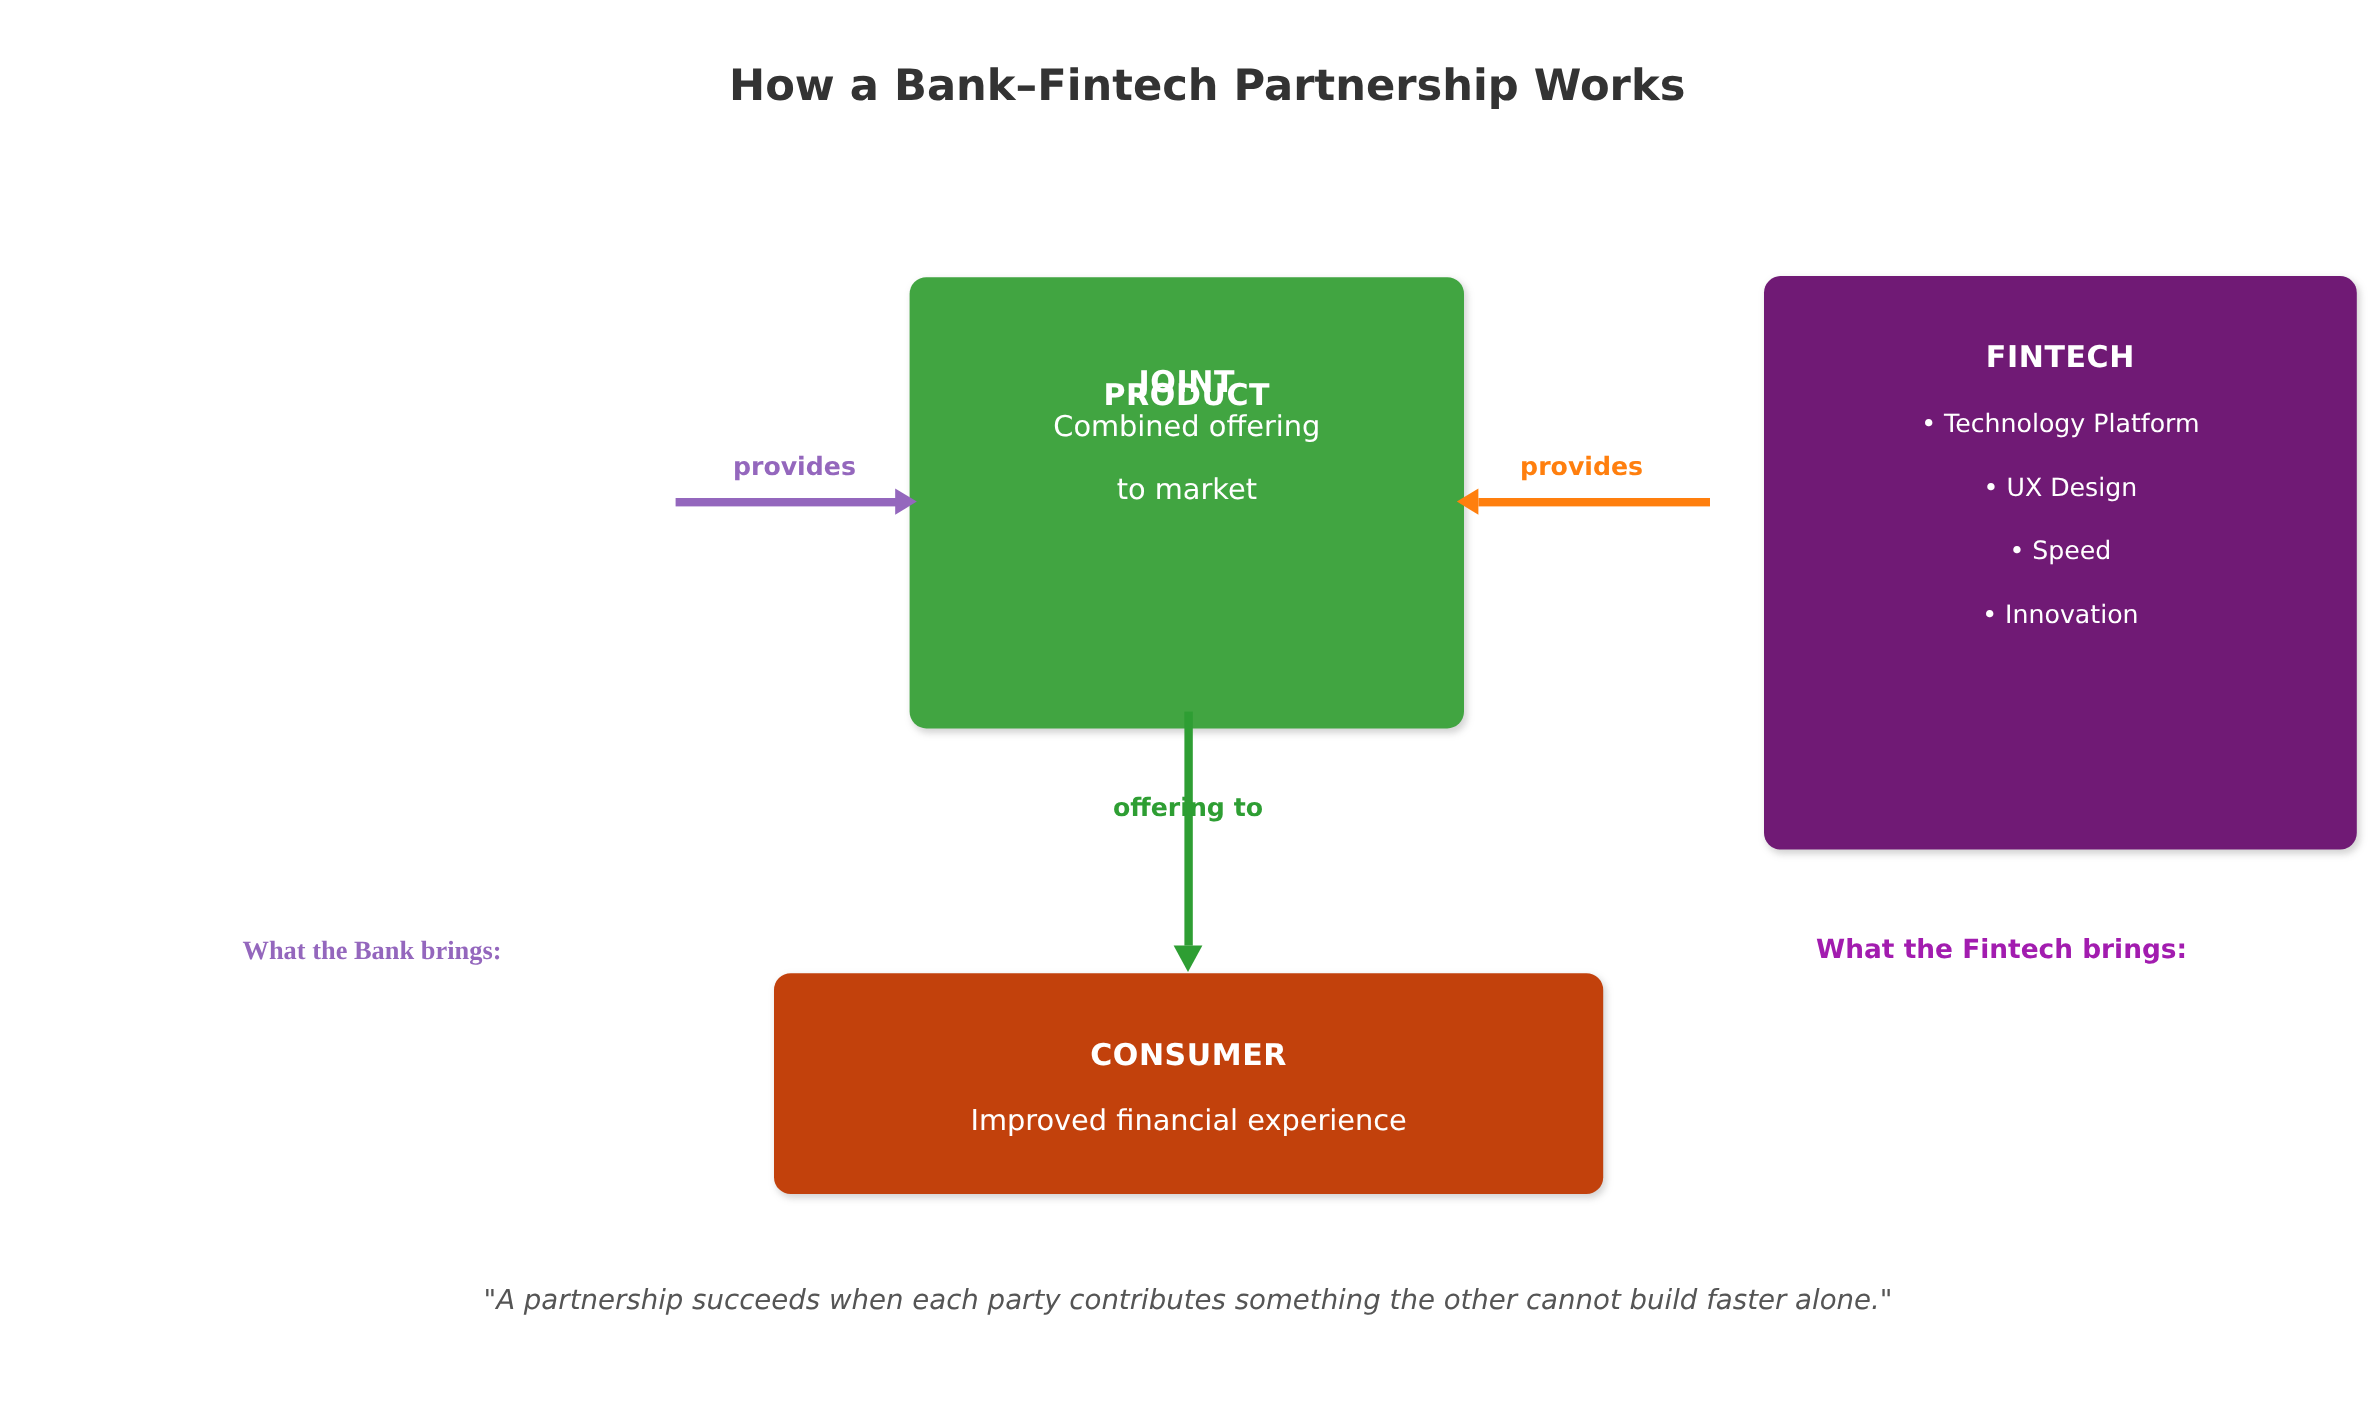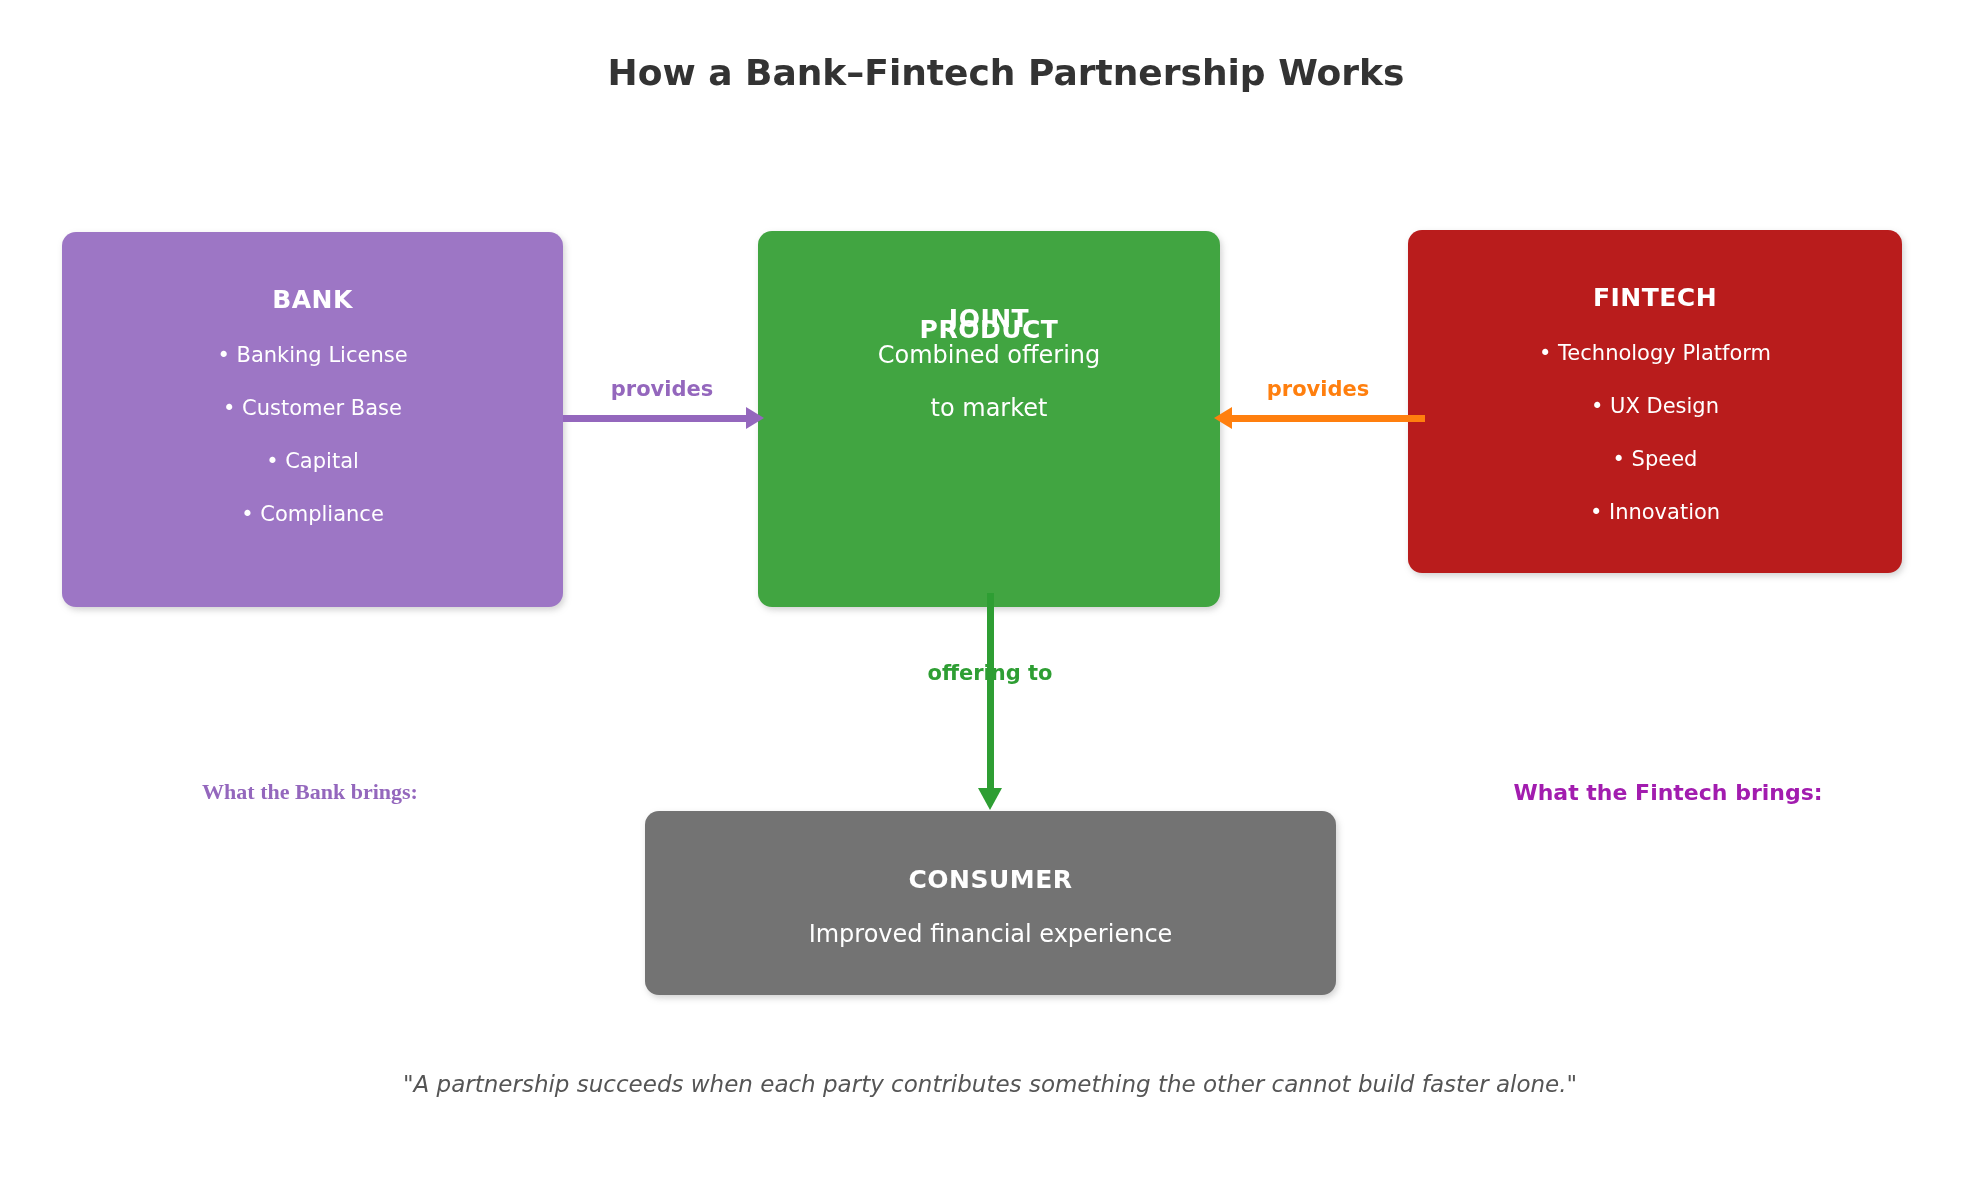--- a/index.html
+++ b/index.html
@@ -33,22 +33,22 @@
     transform: translateY(-50%);
     text-align: center;
     white-space: nowrap;
   }
   .box-title { font-size: 25px; font-weight: bold; letter-spacing: 0.5px; }
   .box-item  { font-size: 21px; }
   .box-sub   { font-size: 24px; }
 
   #bank-box     { left:  62px; top: 232px; width: 501px; height: 375px; background: #9d76c5; }
   #joint-box    { left: 758px; top: 231px; width: 462px; height: 376px; background: #41a541; }
-  #fintech-box  { left:1408px; top: 230px; width: 494px; height: 343px; background: #b91c1c; }
-  #consumer-box { left: 645px; top: 811px; width: 691px; height: 184px; background: #737373; }
+  #fintech-box  { left:1470px; top: 230px; width: 494px; height: 478px; background: #701a75; }
+  #consumer-box { left: 645px; top: 811px; width: 691px; height: 184px; background: #c2410c; }
 
   
   .t-title { top: 67px; }
   .t-i1 { top: 123px; }
   .t-i2 { top: 176px; }
   .t-i3 { top: 229px; }
   .t-i4 { top: 282px; }
   .t-j1 { top: 87px; }
   .t-j2 { top: 98px; }
   .t-j3 { top: 124px; }
@@ -102,27 +102,20 @@
     color: #555555;
   }
 </style>
 </head>
 <body>
 
 <div class="canvas">
 
   <div class="diagram-title">How a Bank–Fintech Partnership Works</div>
 
-  <div class="box" id="bank-box">
-    <div class="box-line box-title t-title">BANK</div>
-    <div class="box-line box-item t-i1">• Banking License</div>
-    <div class="box-line box-item t-i2">• Customer Base</div>
-    <div class="box-line box-item t-i3">• Capital</div>
-    <div class="box-line box-item t-i4">• Compliance</div>
-  </div>
 
   <div class="box" id="joint-box">
     <div class="box-line box-title t-j1">JOINT</div>
     <div class="box-line box-title t-j2">PRODUCT</div>
     <div class="box-line box-sub t-j3">Combined offering</div>
     <div class="box-line box-sub t-j4">to market</div>
   </div>
 
   <div class="box" id="fintech-box">
     <div class="box-line box-title t-title">FINTECH</div>

